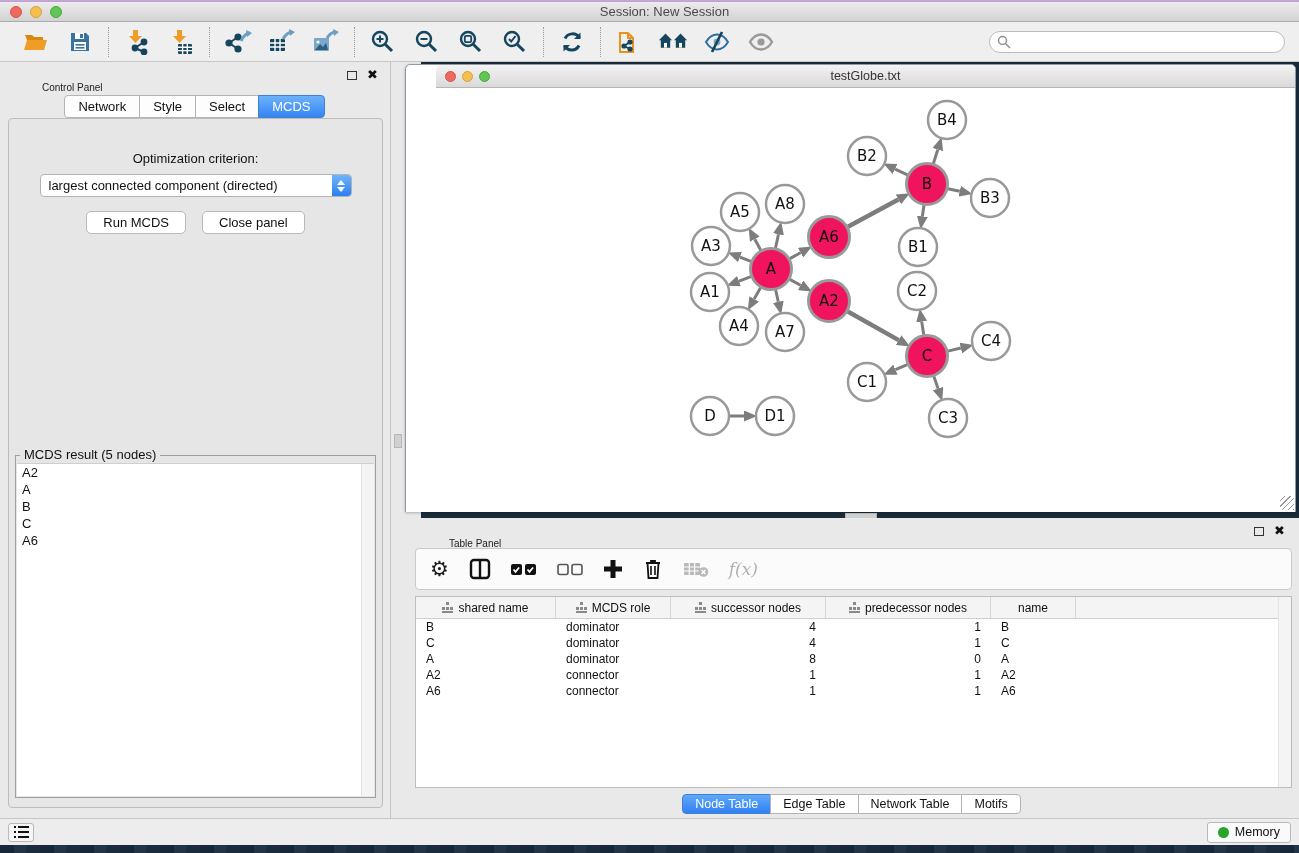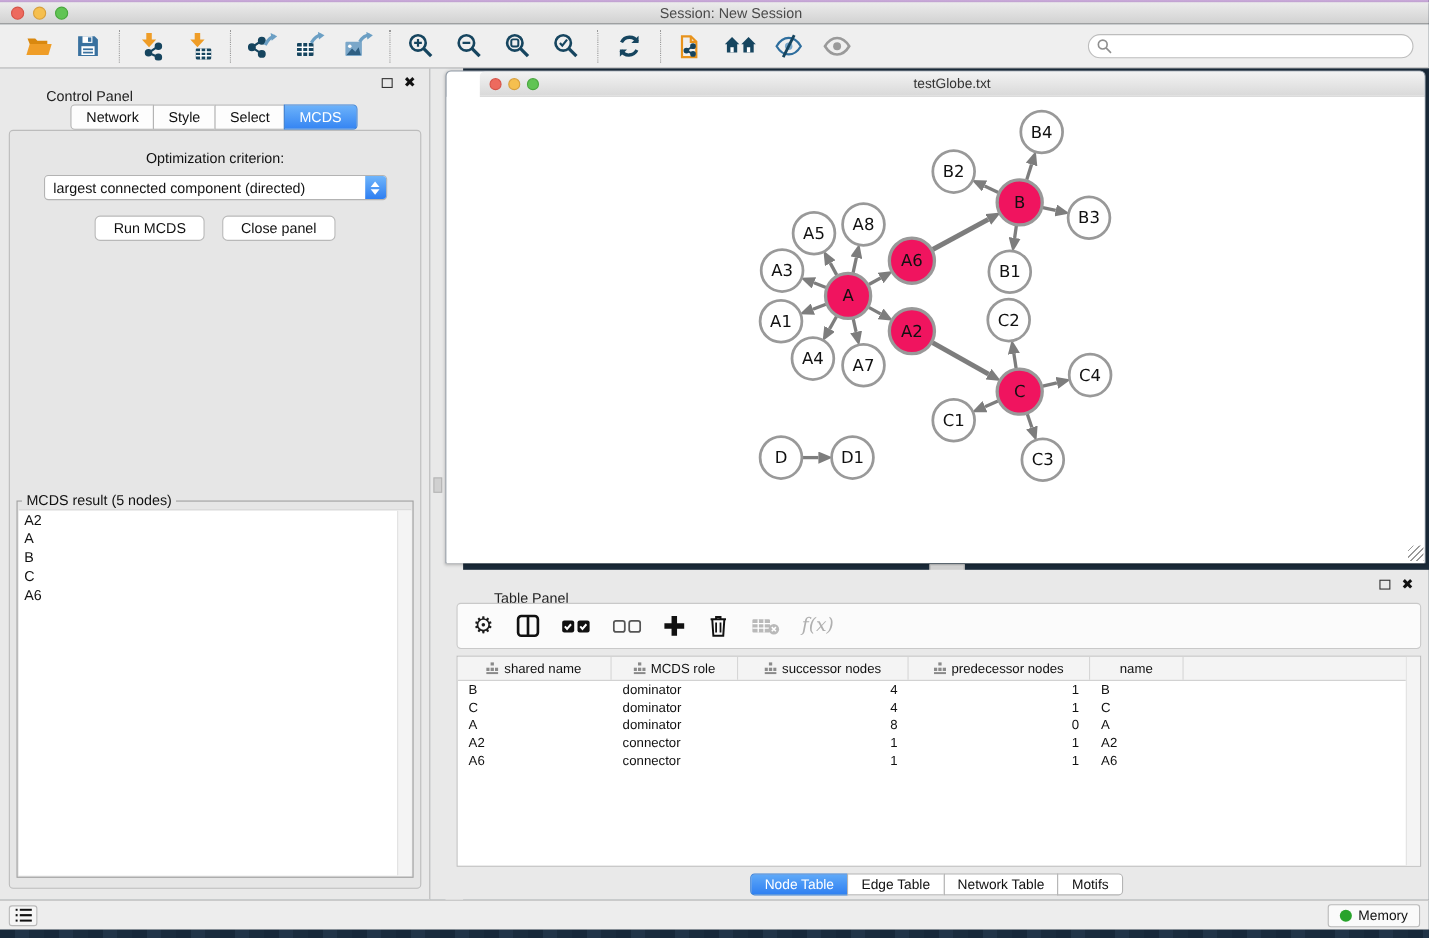--- a/index.html
+++ b/index.html
@@ -30,33 +30,33 @@
   .tb-sep { width:1px; height:30px; border-left:1px dotted #9a9a9a; }
   .tb-btn { width:30px; height:30px; display:flex; align-items:center; justify-content:center; cursor:default; }
   #search-wrap { margin-left:auto; margin-right:6px; position:relative; }
   #search-input { width:296px; height:22px; border:1px solid #bdbdbd; border-radius:12px;
     padding:0 8px 0 26px; font-size:12px; background:#fff; outline:none; }
   #search-icon { position:absolute; left:8px; top:4px; }
 
   
   #control-panel { left:0; top:62px; width:391px; height:756px; background:#e9e9e9; border-right:1px solid #c4c4c4; }
   .panel-head { height:26px; display:flex; align-items:center; padding:0 12px; }
-  .panel-head .ptitle { font-size:13px; color:#222;margin-top:24px; }
+  .panel-head .ptitle { font-size:10px; color:#222;margin-top:24px; }
   .panel-head .pbtns { margin-left:auto; display:flex; gap:10px; align-items:center; }
   .float-glyph { width:10px; height:9px; border:1.5px solid #333; display:inline-block; }
   .close-glyph { font-size:13px; font-weight:bold; color:#111; line-height:10px; }
   #cp-tabs { position:absolute; left:0; top:33px; width:100%; display:flex; justify-content:center; }
   .seg { border:1px solid #b4b4b4; background:#fdfdfd; padding:3px 13px; font-size:13px;
     color:#111; margin-left:-1px; cursor:default; }
   .seg.first { border-radius:4px 0 0 4px; }
   .seg.last { border-radius:0 4px 4px 0; }
   .seg.active { background:linear-gradient(#6cb2fa,#3585f3); border-color:#3b82d8; color:#fff; }
   #cp-content { position:absolute; left:8px; top:56px; width:375px; height:690px;
     background:#e6e6e6; border:1px solid #bcbcbc; border-radius:4px; }
-  #opt-label { text-align:center; margin-top:17px; font-size:13px; color:#111; }
+  #opt-label { text-align:center; margin-top:32px; font-size:13px; color:#111; }
   #opt-select { margin:8px auto 0; width:312px; height:23px; background:#fff;
     border:1px solid #b3b3b3; border-radius:4px; display:flex; align-items:center; cursor:default;gap:28px; }
   #opt-select .val { flex:1; font-size:13px; padding-left:8px; color:#111; white-space:nowrap; }
   #opt-select .stepper { width:19px; height:21px; border-radius:0 3px 3px 0;
     background:linear-gradient(#6fb5fb,#2e7ef1); display:flex; flex-direction:column;
     align-items:center; justify-content:center; gap:2px; }
   .chev-up { width:0; height:0; border-left:4px solid transparent; border-right:4px solid transparent; border-bottom:5px solid #fff; }
   .chev-dn { width:0; height:0; border-left:4px solid transparent; border-right:4px solid transparent; border-top:5px solid #fff; }
   #cp-buttons { display:flex; justify-content:center; gap:16px; margin-top:14px; }
   .mac-btn { background:#fff; border:1px solid #b9b9b9; border-radius:5px; padding:3px 16px;

